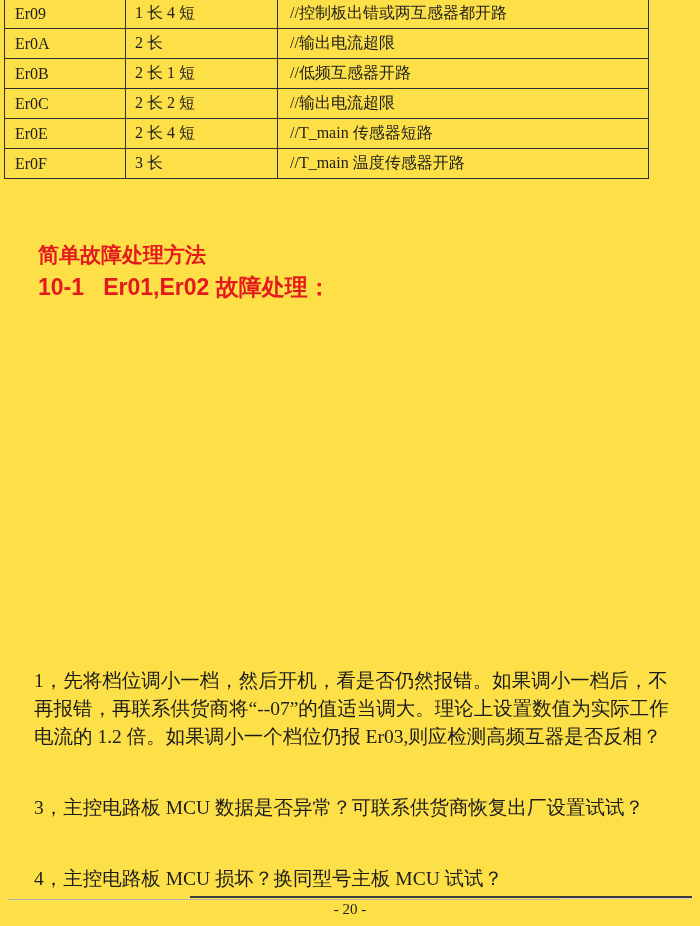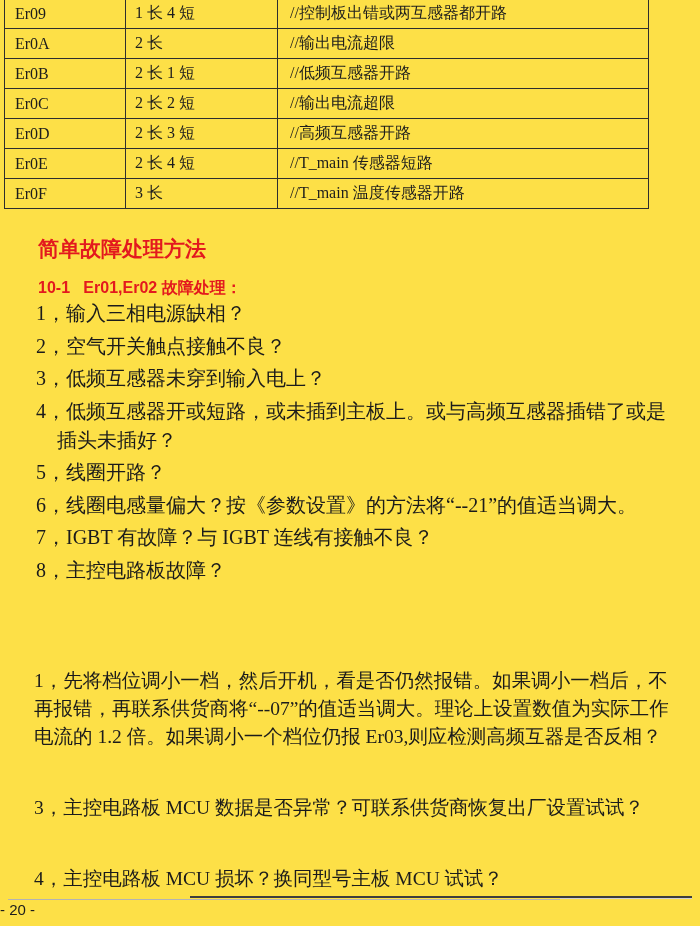--- a/index.html
+++ b/index.html
@@ -24,30 +24,30 @@
     vertical-align:middle;
     white-space:nowrap;
     overflow:hidden;
   }
   td.code { width:121px; padding-left:10px; }
   td.beep { width:152px; padding-left:9px; }
   td.desc { padding-left:12px; }
 
   
   .sec-title {
-    position:absolute; left:38px; top:237px;
+    position:absolute; left:38px; top:243px;
     font-family:"Liberation Sans","DejaVu Sans",sans-serif;
     font-weight:bold; font-size:21px; line-height:24px;
     color:var(--accent);
     white-space:pre-wrap;
   }
   .sub-heading {
     position:absolute; left:38px;
     font-family:"Liberation Sans","DejaVu Sans",sans-serif;
-    font-weight:bold; font-size:16px; line-height:23px;
+    font-weight:bold; font-size:23px; line-height:23px;
     color:var(--accent);
     white-space:pre-wrap;
   }
   .pos-10-1 { top:276px; }
   .pos-10-2 { top:594px; }
 
   
   .list { position:absolute; list-style:none; color:#1b1b1b; }
   .list1 { left:36px; top:299px; width:636px; }
   .list1 .item {
@@ -61,21 +61,22 @@
     margin-bottom:1.5px;
     margin-top:43px;
   }
 
   
   .fl-a { position:absolute; top:896px; left:190px; width:502px; height:2px; background:#3d3d3d; }
   .fl-b { position:absolute; top:899px; left:8px;  width:552px; height:1px; background:#b3b3b3; }
   .fl-c { position:absolute; top:898px; left:560px; width:132px; height:1px; background:#d2d2d2; }
   .page-number {
     position:absolute; top:901px; left:0; width:700px;
-    font-family:Liberation Sans, sans-serif;
+    text-align:center;
+    font-family:Liberation Serif, serif;
     font-size:15px; color:#1c1c1c;
   }
 </style>
 </head>
 <body>
 
 <div class="page">
 
   <div class="table-wrap">
     <table class="err">
@@ -98,25 +99,20 @@
             <td class="beep">2 长 1 短</td>
             <td class="desc">//低频互感器开路</td>
           </tr>
 
           <tr>
             <td class="code">Er0C</td>
             <td class="beep">2 长 2 短</td>
             <td class="desc">//输出电流超限</td>
           </tr>
 
-          <tr>
-            <td class="code">Er0D</td>
-            <td class="beep">2 长 3 短</td>
-            <td class="desc">//高频互感器开路</td>
-          </tr>
 
           <tr>
             <td class="code">Er0E</td>
             <td class="beep">2 长 4 短</td>
             <td class="desc">//T_main 传感器短路</td>
           </tr>
 
           <tr>
             <td class="code">Er0F</td>
             <td class="beep">3 长</td>
@@ -124,39 +120,20 @@
           </tr>
 
       </tbody>
     </table>
   </div>
 
   <div class="sec-title">简单故障处理方法</div>
 
   <div class="sub-heading pos-10-1">10-1   Er01,Er02 故障处理：</div>
 
-  <ul class="list list1">
-
-      <li class="item">1，输入三相电源缺相？</li>
-
-      <li class="item">2，空气开关触点接触不良？</li>
-
-      <li class="item">3，低频互感器未穿到输入电上？</li>
-
-      <li class="item">4，低频互感器开或短路，或未插到主板上。或与高频互感器插错了或是插头未插好？</li>
-
-      <li class="item">5，线圈开路？</li>
-
-      <li class="item">6，线圈电感量偏大？按《参数设置》的方法将“--21”的值适当调大。</li>
-
-      <li class="item">7，IGBT 有故障？与 IGBT 连线有接触不良？</li>
-
-      <li class="item">8，主控电路板故障？</li>
-
-  </ul>
 
 
   <ul class="list list2">
 
       <li class="item">1，先将档位调小一档，然后开机，看是否仍然报错。如果调小一档后，不再报错，再联系供货商将“--07”的值适当调大。理论上设置数值为实际工作电流的 1.2 倍。如果调小一个档位仍报 Er03,则应检测高频互器是否反相？</li>
 
 
       <li class="item">3，主控电路板 MCU 数据是否异常？可联系供货商恢复出厂设置试试？</li>
 
       <li class="item">4，主控电路板 MCU 损坏？换同型号主板 MCU 试试？</li>

